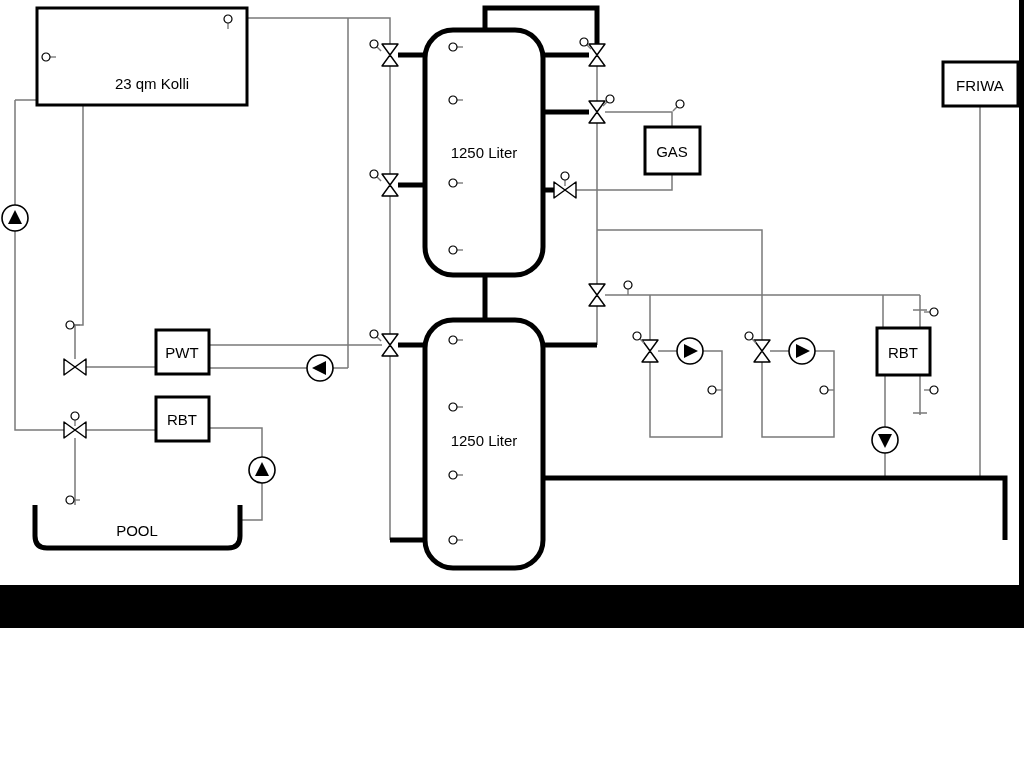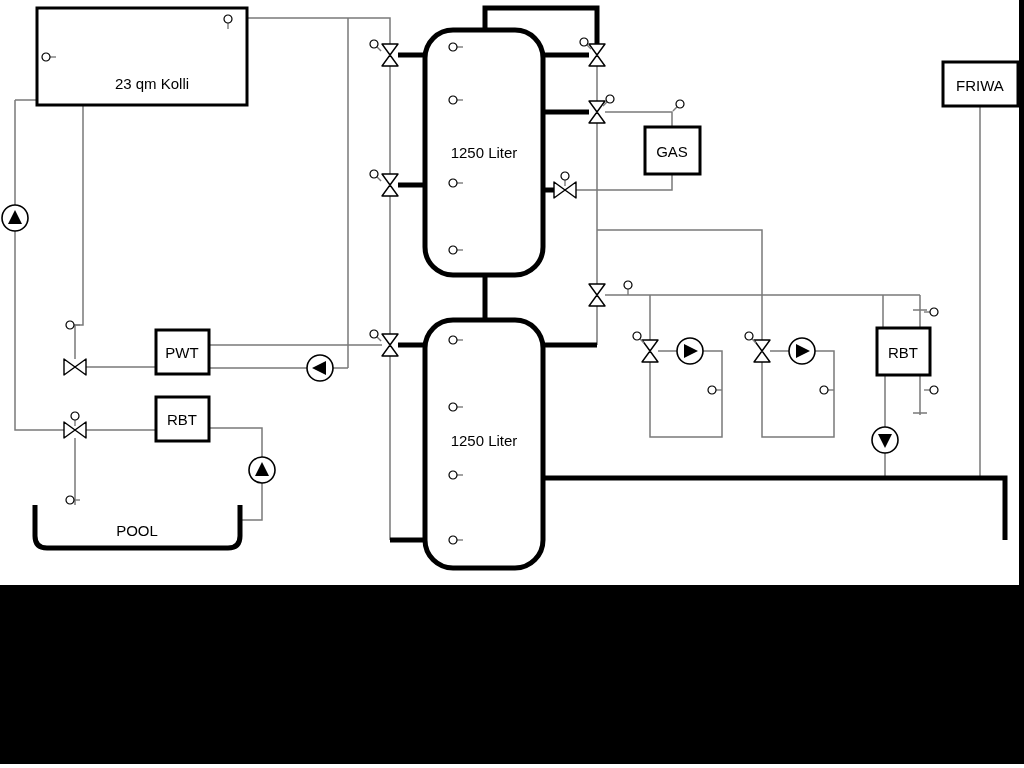--- a/index.html
+++ b/index.html
@@ -1,16 +1,16 @@
 <!DOCTYPE html>
 <html><head>
 <meta charset="utf-8">
 <style>
   html,body{margin:0;padding:0;background:#fff;}
-  #stage{position:relative;width:1024px;height:764px;background:#d946ef;overflow:hidden;
+  #stage{position:relative;width:1024px;height:628px;background:#d946ef;overflow:hidden;
          font-family:"Liberation Sans", sans-serif;}
   svg{position:absolute;left:0;top:0;}
   text{font-family:"Liberation Sans", sans-serif;font-size:15px;fill:#000;}
   .boxlabel{font-size:15px;}
 </style>
 </head>
 <body>
 
 <div id="stage">
 <svg width="1024" height="768" viewBox="0 0 1024 768">

